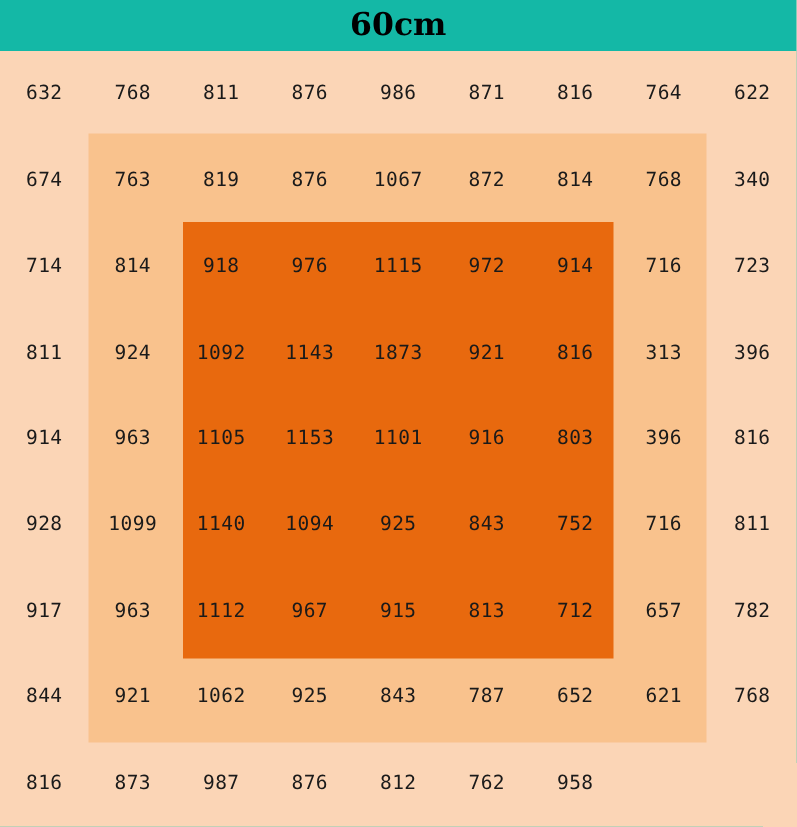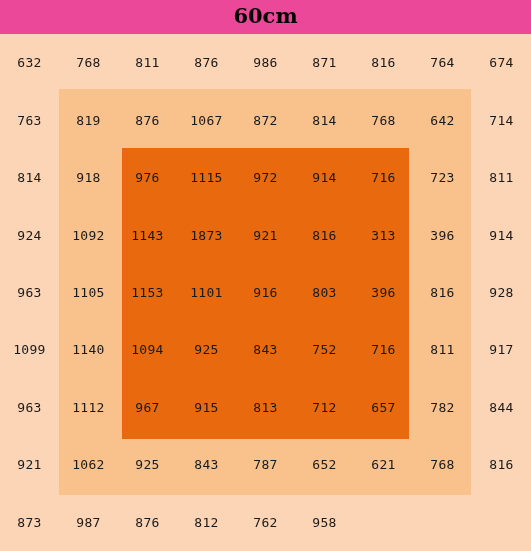--- a/index.html
+++ b/index.html
@@ -10,21 +10,21 @@
     width: 531px;
     height: 551px;
     background: #ffffff;
     font-family: "DejaVu Sans Mono", monospace;
     overflow: hidden;
   }
   #stage {
     position: relative;
     width: 531px;
     height: 551px;
-    background: #ec4899;
+    background: #14b8a6;
   }
   
   #title {
     position: absolute;
     left: 0;
     top: 0;
     width: 531px;
     height: 34px;
     line-height: 32px;
     text-align: center;
@@ -94,30 +94,31 @@
 
   <div id="grid">
     <div class="cell">632</div>
     <div class="cell">768</div>
     <div class="cell">811</div>
     <div class="cell">876</div>
     <div class="cell">986</div>
     <div class="cell">871</div>
     <div class="cell">816</div>
     <div class="cell">764</div>
+    <div class="cell">622</div>
 
     <div class="cell">674</div>
     <div class="cell">763</div>
     <div class="cell">819</div>
     <div class="cell">876</div>
     <div class="cell">1067</div>
     <div class="cell">872</div>
     <div class="cell">814</div>
     <div class="cell">768</div>
-    <div class="cell">642</div>
+    <div class="cell">340</div>
 
     <div class="cell">714</div>
     <div class="cell">814</div>
     <div class="cell">918</div>
     <div class="cell">976</div>
     <div class="cell">1115</div>
     <div class="cell">972</div>
     <div class="cell">914</div>
     <div class="cell">716</div>
 

